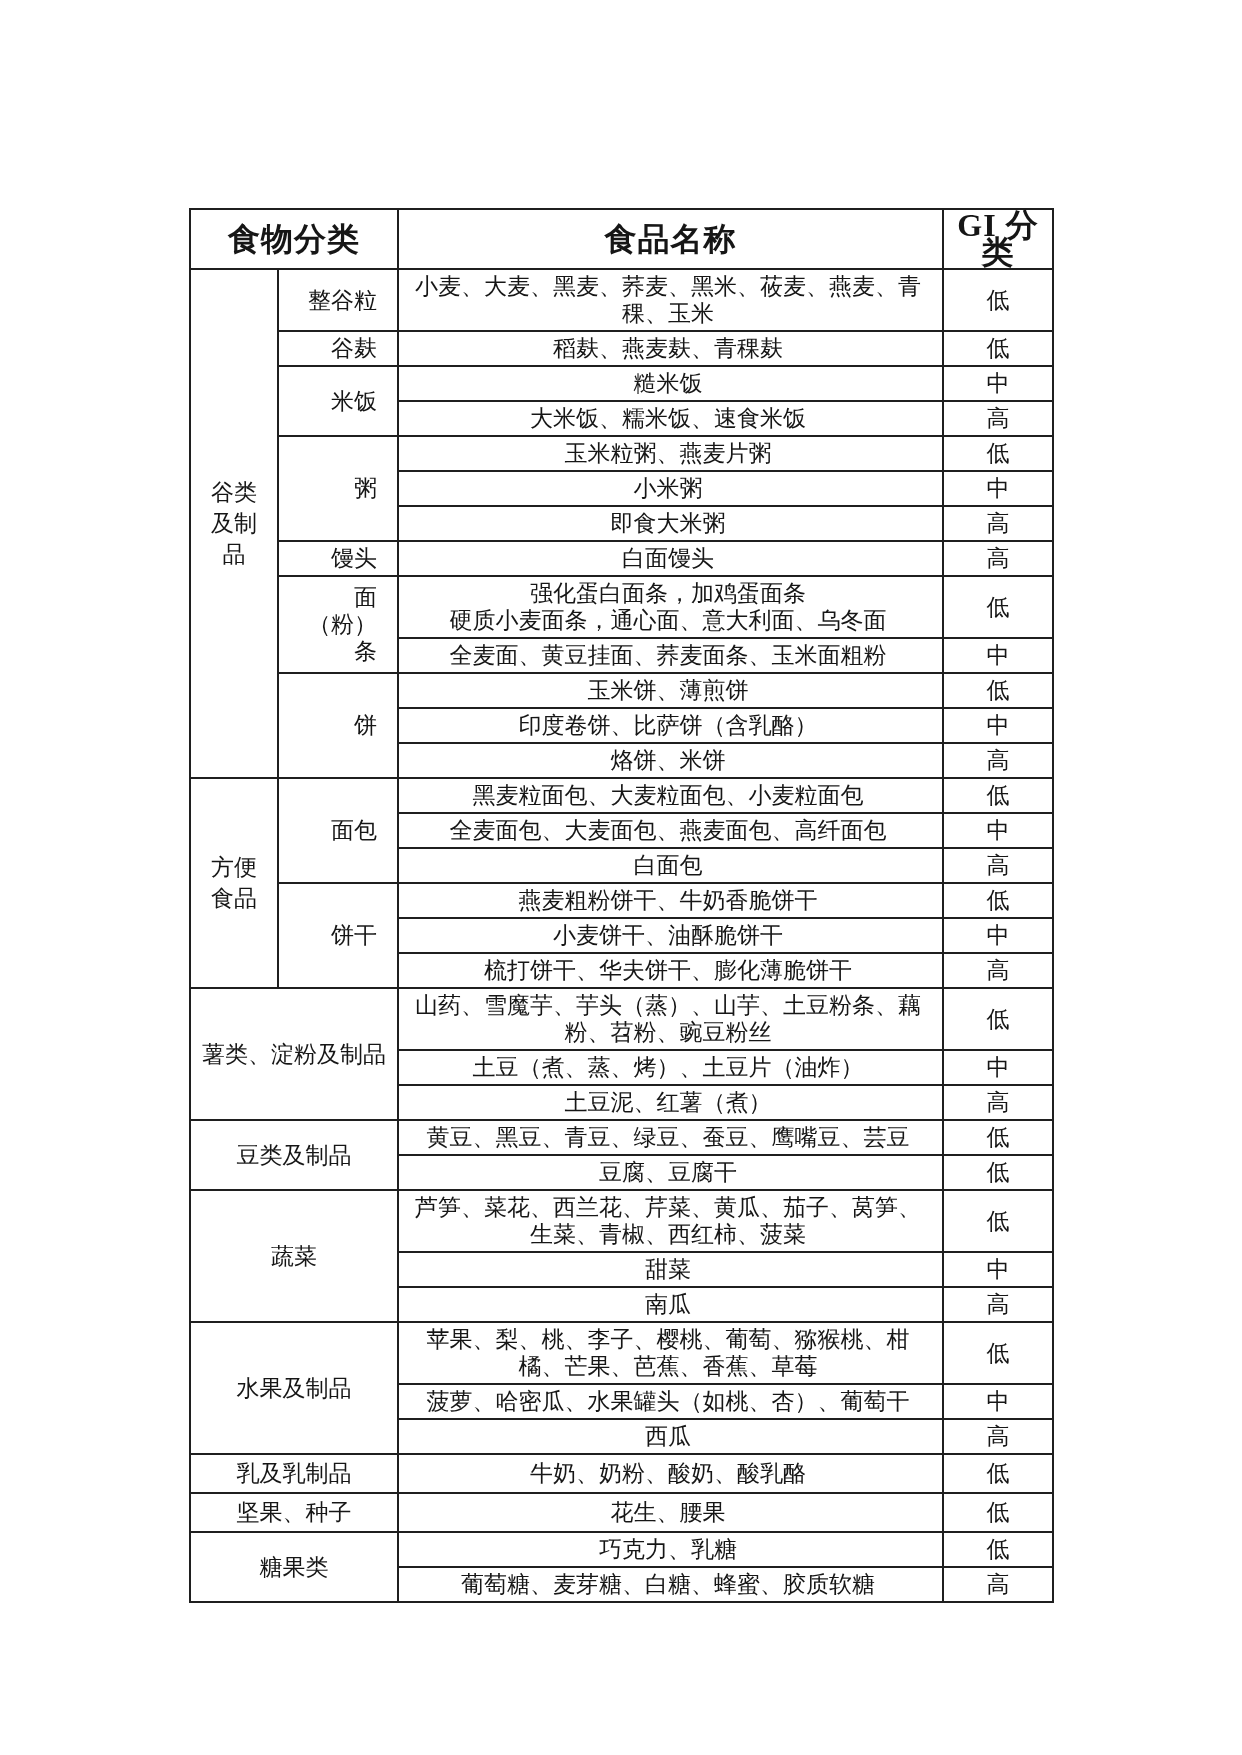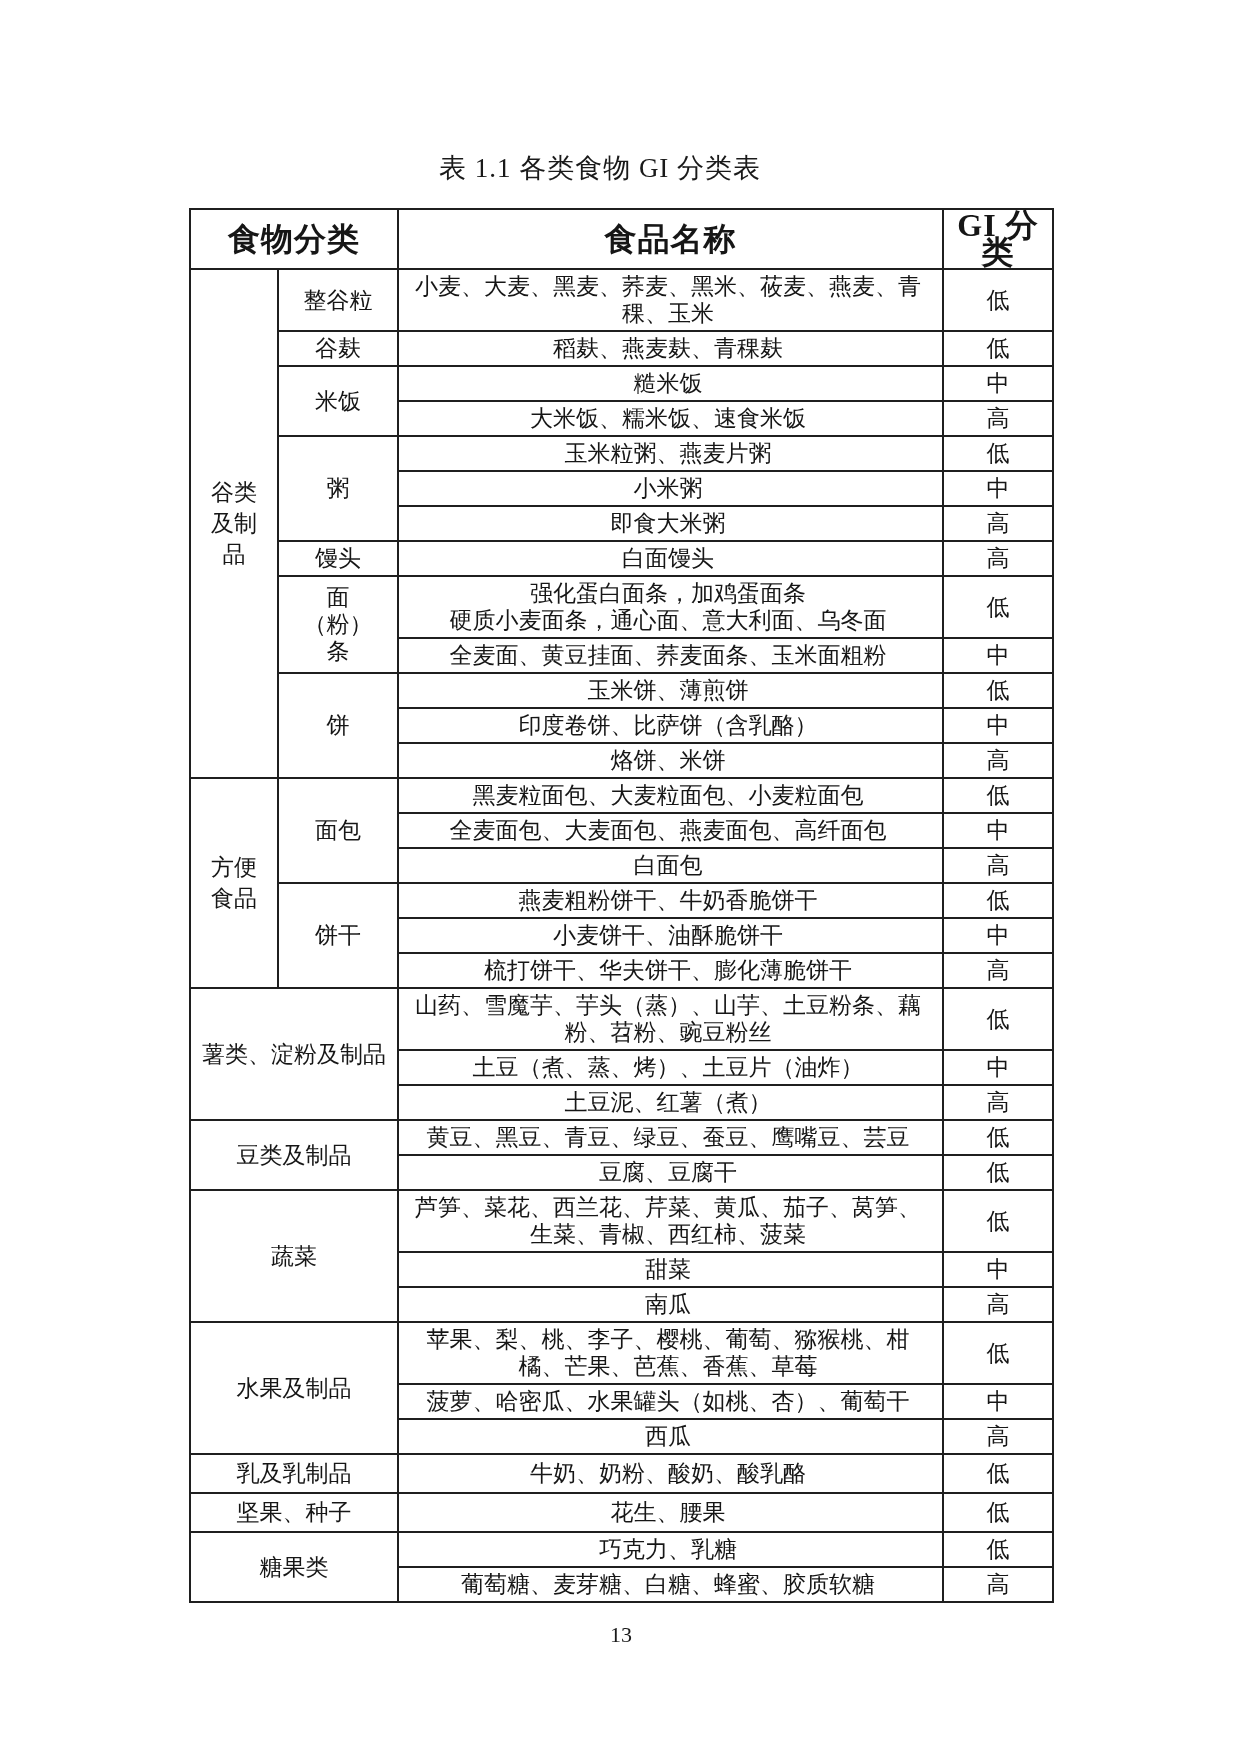--- a/index.html
+++ b/index.html
@@ -25,39 +25,38 @@
     height:54px;font-size:32px;font-weight:bold;text-align:center;
     padding:2px 4px;letter-spacing:1px;
   }
   td.cat{
     text-align:center;padding:12px 17px;line-height:31px;
   }
   td.cat2{
     text-align:center;padding:3px 8px;line-height:31px;font-family:Liberation Serif, serif;
   }
   td.sub{
-    text-align:center;padding:3px 8px;white-space:pre-line;
+    text-align:right;padding:3px 20px;white-space:pre-line;
   }
   td.food{
     text-align:center;padding:3px 16px 3px 11px;white-space:pre-line;
   }
   td.gi{
     text-align:center;padding:3px 4px;
   }
   .page-number{
     position:absolute;top:1622px;left:0;width:1242px;
     text-align:center;font-size:22px;color:#1a1a1a;
   }
 </style>
 </head>
 <body>
 
 <div class="page">
 
-  <div class="doc-title">表 1.1 各类食物 GI 分类表</div>
 
   <table class="gi-table">
     <colgroup>
       <col style="width:88px">
         <col style="width:120px">
         <col style="width:545px">
         <col style="width:110px">
     </colgroup>
     <thead>
       <tr>
@@ -226,15 +225,14 @@
         <td class="food">巧克力、乳糖</td>
         <td class="gi">低</td>
       </tr>
       <tr>
         <td class="food">葡萄糖、麦芽糖、白糖、蜂蜜、胶质软糖</td>
         <td class="gi">高</td>
       </tr>
     </tbody>
   </table>
 
-  <div class="page-number">13</div>
 
 </div>
 
 </body></html>

